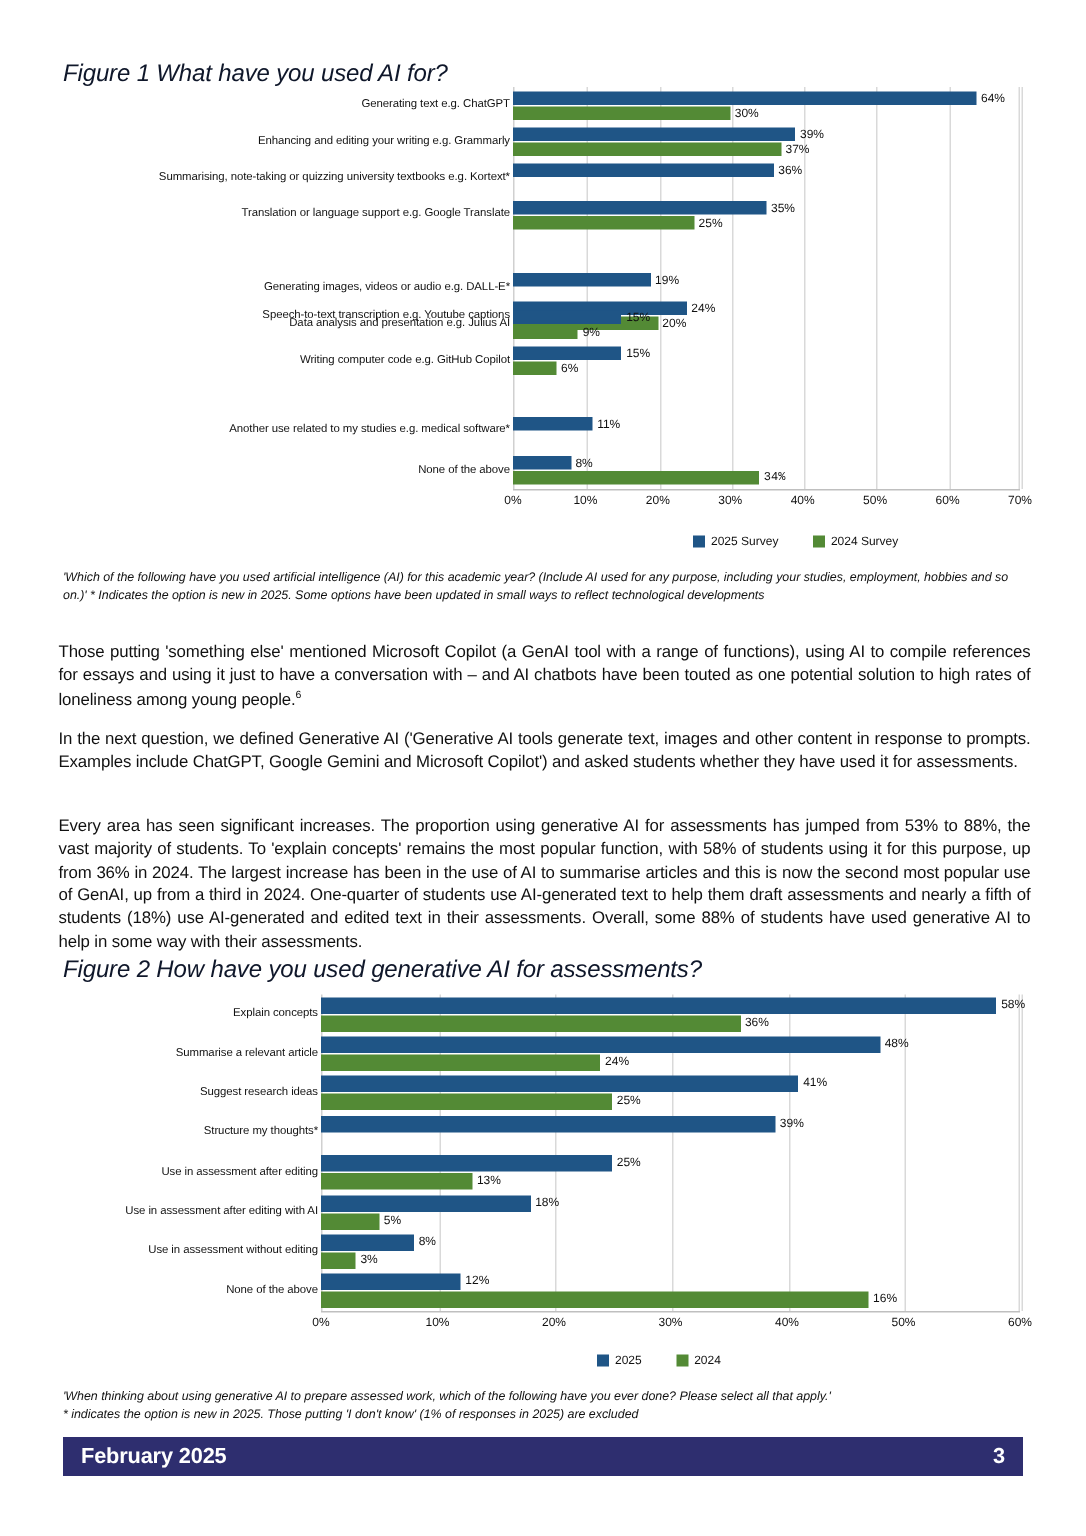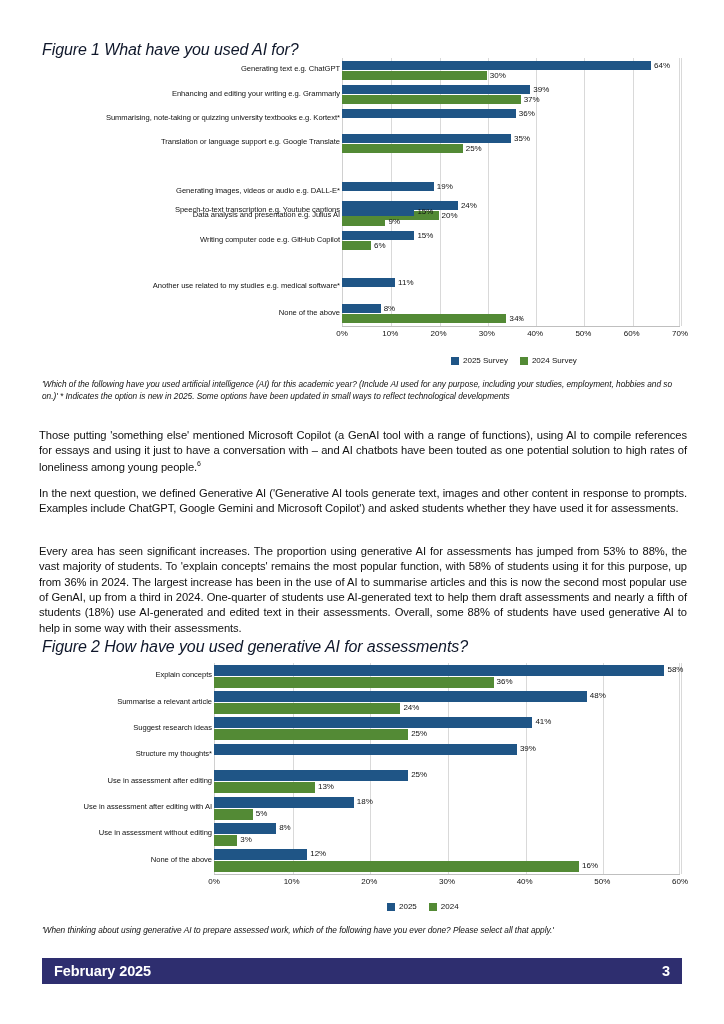--- a/index.html
+++ b/index.html
@@ -87,21 +87,21 @@
     white-space: nowrap;
   }
   .legend {
     position: absolute;
     display: flex;
     gap: 12px;
     align-items: center;
     font-size: 8px;
     color: #111;
   }
-  .legend-item { display: flex; align-items: center; gap: 4px; }
+  .legend-item { display: flex; align-items: center; gap: 4px; margin-left: 11px; }
   .swatch { width: 8px; height: 8px; display: inline-block; }
 
   
   .caption {
     position: absolute;
     font-style: italic;
     font-size: 8.3px;
     line-height: 1.42;
     color: #111;
     letter-spacing: -0.02px;
@@ -332,19 +332,20 @@
           <span>2025</span>
         </div>
         <div class="legend-item">
           <span class="swatch" style="background: rgb(83, 138, 53);"></span>
           <span>2024</span>
         </div>
       </div>
     </div>
 
   <div class="caption" style="left:42px; top:925px; width:648px;">'When thinking about using generative AI to prepare assessed work, which of the following have you ever done? Please select all that apply.'</div>
+  <div class="caption" style="left:42px; top:937px; width:648px;">* indicates the option is new in 2025. Those putting 'I don't know' (1% of responses in 2025) are excluded</div>
 
   <div class="footer">
     <span class="footer-label">February 2025</span>
     <span class="footer-page">3</span>
   </div>
 
 </div>
 
 </body></html>

